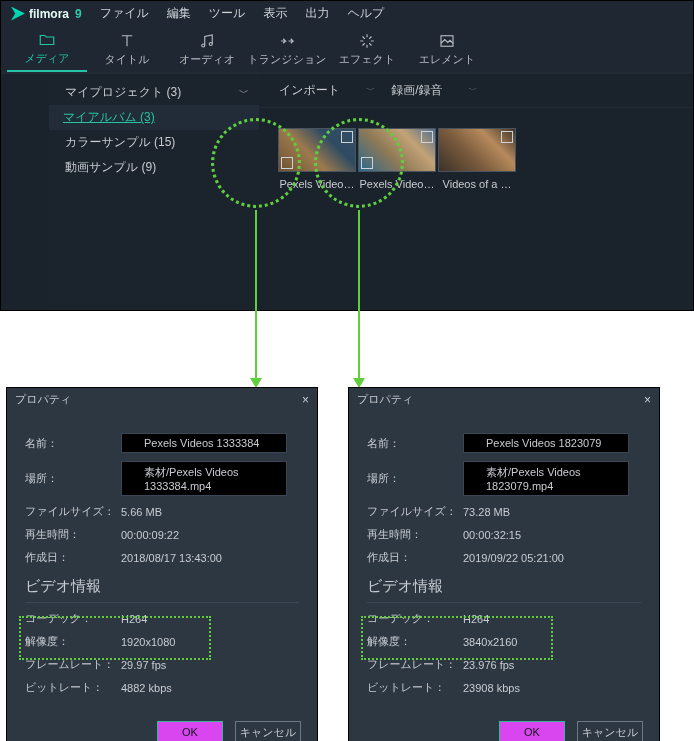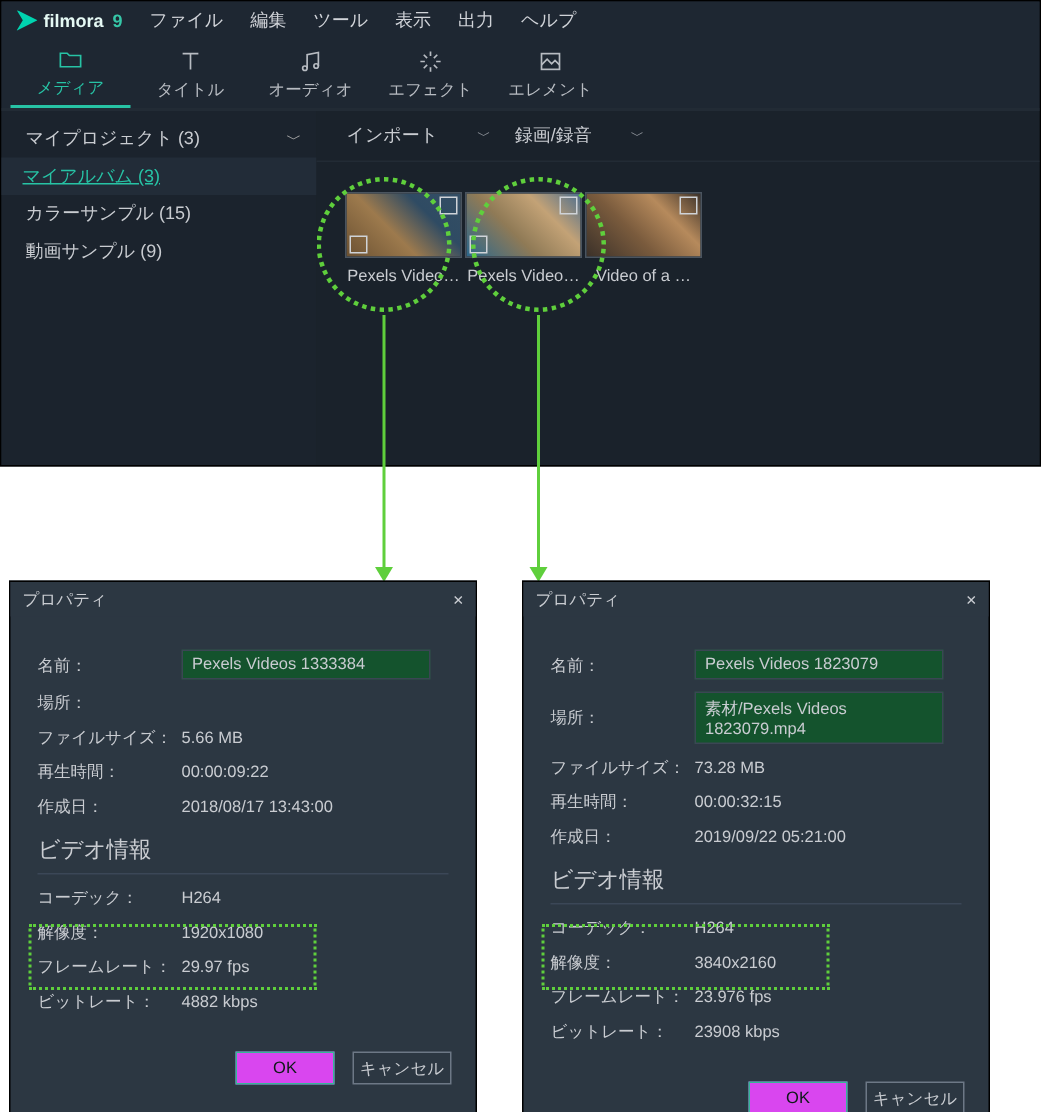--- a/index.html
+++ b/index.html
@@ -68,20 +68,21 @@
   .fm-main {
     display: flex;
     height: 236px;
   }
   .fm-sidebar {
     width: 210px;
     background: #1b232d;
     padding: 6px 0;
     font-size: 12px;
     color: #c9ccd1;
+    margin-left: 48px;
   }
   .fm-side-item {
     display: flex;
     align-items: center;
     justify-content: space-between;
     padding: 4px 10px 4px 16px;
     cursor: pointer;
   }
   .fm-side-sub {
     padding: 4px 10px 4px 14px;
@@ -188,23 +189,23 @@
     background:#2c3742;
     color:#c9ccd1;
     font-size:11px;
   }
   .dlg-close { cursor:pointer; font-size:12px; color:#c9ccd1; }
   .dlg-body { padding: 14px 18px 8px; }
   .drow { display:flex; align-items:center; margin:8px 0; }
   .dlabel { width:96px; color:#c9ccd1; }
   .dval { color:#c9ccd1; }
   .dinput {
-    background:#14532d;
+    background:#000000;
     border:1px solid #3b4654;
-    padding:3px 6px;
+    padding:3px 22px;
     width:166px;
     color:#c9ccd1;
   }
   .dsection {
     margin:12px 0 6px;
     color:#c9ccd1;
     font-size:15px;
   }
   .drule { border:none; border-top:1px solid #3b4757; margin:4px 0 8px; }
   .dlg-buttons {
@@ -270,20 +271,28 @@
       <div class="fm-tab" data-name="tab-audio">
         <span class="icon" data-name="music-icon">
           <svg viewBox="0 0 24 24">
               <path d="M9 18V6l10-2v12"></path>
               <circle cx="7" cy="18" r="2"></circle>
               <circle cx="17" cy="16" r="2"></circle>
             </svg>
         </span>
         <span data-name="tab-audio-label">オーディオ</span>
       </div>
+      <div class="fm-tab" data-name="tab-transition">
+        <span class="icon" data-name="transition-icon">
+          <svg viewBox="0 0 24 24">
+              <path d="M4 12h6l-3-3m3 3l-3 3M14 12h6l-3-3m3 3l-3 3"></path>
+            </svg>
+        </span>
+        <span data-name="tab-transition-label">トランジション</span>
+      </div>
       <div class="fm-tab" data-name="tab-effect">
         <span class="icon" data-name="sparkle-icon">
           <svg viewBox="0 0 24 24">
               <path d="M12 3v4M12 17v4M3 12h4M17 12h4M6 6l3 3M15 15l3 3M18 6l-3 3M9 15l-3 3"></path>
             </svg>
         </span>
         <span data-name="tab-effect-label">エフェクト</span>
       </div>
       <div class="fm-tab" data-name="tab-element">
         <span class="icon" data-name="image-icon">
@@ -337,21 +346,21 @@
             <div class="thumb-img thumb2" data-name="thumb-image">
               <span class="corner" data-name="video-badge-icon"></span>
               <span class="play" data-name="play-badge-icon"></span>
             </div>
             <span class="thumb-label" data-name="thumb-label">Pexels Video…</span>
           </div>
           <div class="thumb" data-name="media-thumb-3">
             <div class="thumb-img thumb3" data-name="thumb-image">
               <span class="corner" data-name="video-badge-icon"></span>
             </div>
-            <span class="thumb-label" data-name="thumb-label">Video of a …</span>
+            <span class="thumb-label" data-name="thumb-label">Videos of a …</span>
           </div>
         </div>
       </div>
     </div>
   </div>
 
   <div class="circle" style="left:211px; top:118px;" data-name="annotation-circle-1"></div>
   <div class="circle" style="left:314px; top:118px;" data-name="annotation-circle-2"></div>
   <div class="arrow-line" style="left:255px; top:210px; height:170px;" data-name="annotation-arrow-1"></div>
   <div class="arrow-head" style="left:250px; top:378px;" data-name="annotation-arrowhead-1"></div>
@@ -365,20 +374,21 @@
         <span data-name="dialog-title">プロパティ</span>
         <span class="dlg-close" data-name="close-icon">×</span>
       </div>
       <div class="dlg-body" data-name="dialog-body">
         <div class="drow">
           <span class="dlabel" data-name="label-name">名前：</span>
           <span class="dinput" data-name="value-name">Pexels Videos 1333384</span>
         </div>
         <div class="drow">
           <span class="dlabel" data-name="label-location">場所：</span>
+          <span class="dinput" data-name="value-location">素材/Pexels Videos 1333384.mp4</span>
         </div>
         <div class="drow">
           <span class="dlabel" data-name="label-filesize">ファイルサイズ：</span>
           <span class="dval" data-name="value-filesize">5.66 MB</span>
         </div>
         <div class="drow">
           <span class="dlabel" data-name="label-duration">再生時間：</span>
           <span class="dval" data-name="value-duration">00:00:09:22</span>
         </div>
         <div class="drow">

